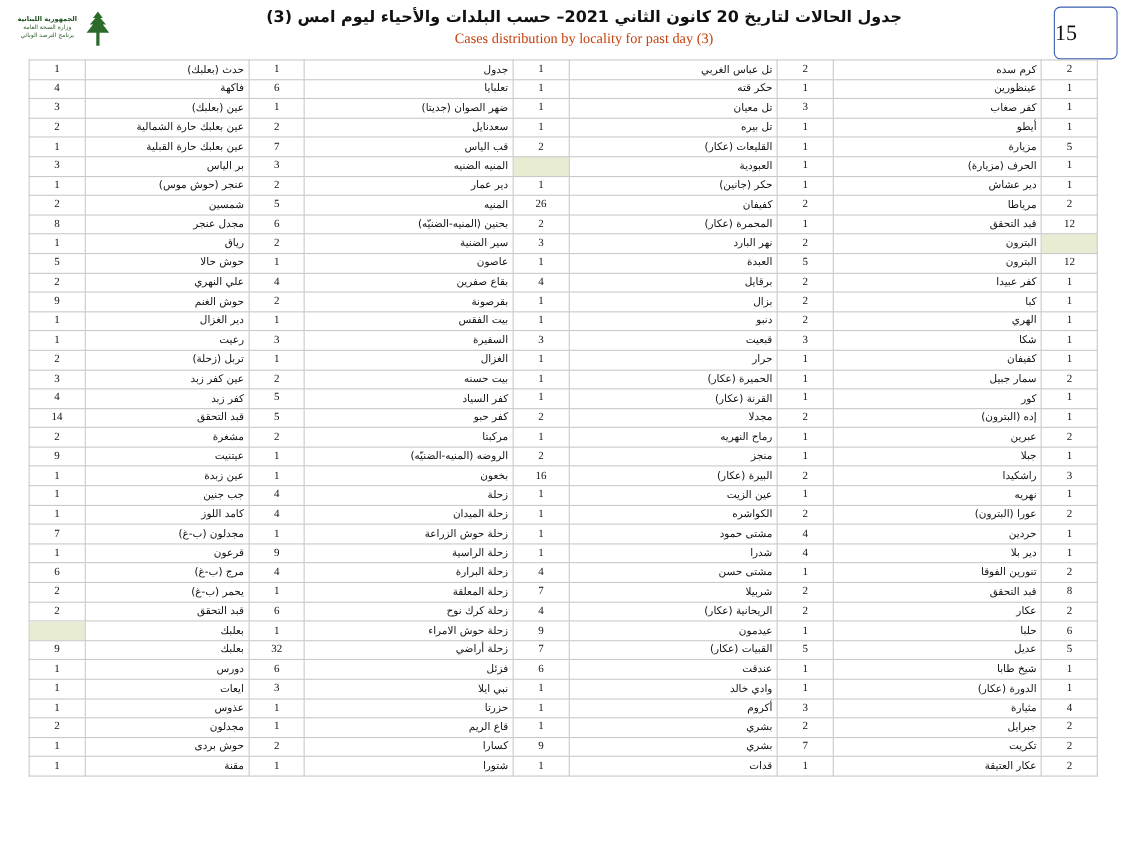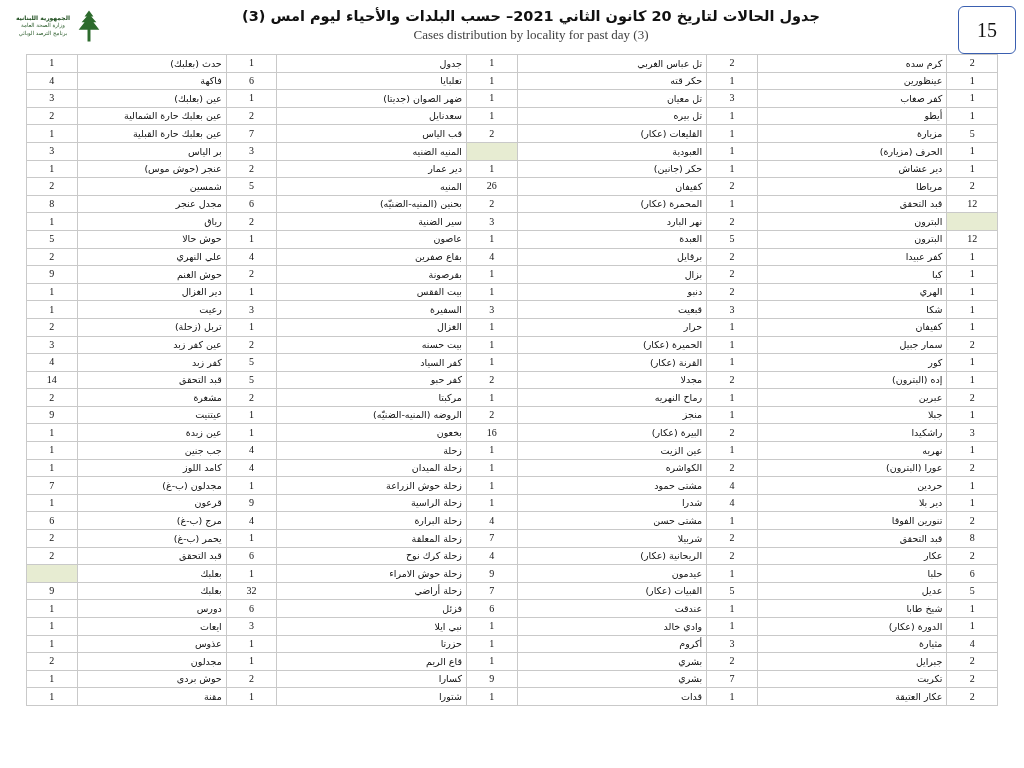--- a/index.html
+++ b/index.html
@@ -30,26 +30,26 @@
   .crest-tree{width:30px;height:34px;}
 
   .titles{
     flex:1;text-align:center;padding-top:4px;
   }
   .title-ar{
     font-size:14.5px;font-weight:bold;direction:rtl;color:#111;
     font-family:"DejaVu Sans",sans-serif;letter-spacing:0;
   }
   .title-en{
-    font-size:13px;color:#404040;margin-top:3px;
+    font-size:13px;color:#c2410c;margin-top:3px;
     font-family:"Liberation Serif",serif;
   }
   .pagebox{
     width:56px;height:46px;border:1px solid #3a5fb0;border-radius:6px;
-    display:flex;align-items:center;justify-content:center;
+    display:flex;align-items:center;justify-content:flex-start;
     font-family:"Liberation Serif",serif;font-size:20px;color:#111;
     margin-top:2px;
   }
 
   
   .table-wrap{
     position:absolute;left:26px;top:54px;width:972px;
   }
   table{
     border-collapse:collapse;width:972px;

